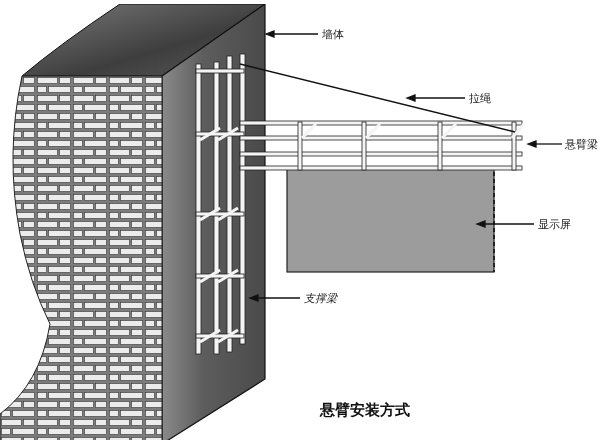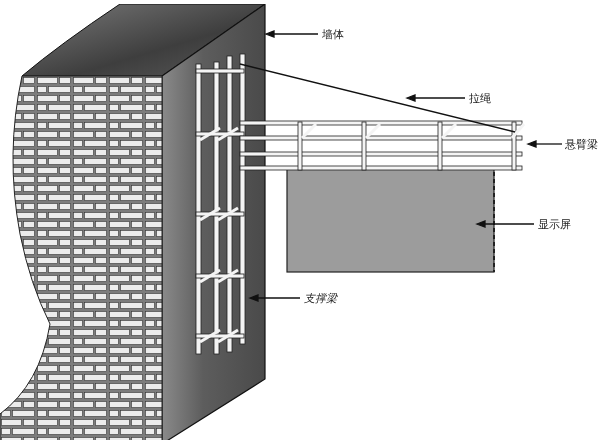--- a/index.html
+++ b/index.html
@@ -95,13 +95,14 @@
       <line x1="300" y1="294" x2="256" y2="294"></line>
         <polygon points="250,294 258,291 258,297"></polygon>
     </g>
   </svg>
 
   <span class="label" style="left:322px;top:23px;">墙体</span>
   <span class="label" style="left:469px;top:87px;text-align:right;">拉绳</span>
   <span class="label" style="left:565px;top:133px;">悬臂梁</span>
   <span class="label" style="left:538px;top:213px;">显示屏</span>
   <span class="label" style="left:304px;top:287px;font-style:italic;">支撑梁</span>
+  <span class="caption" style="left:320px;top:397px;">悬臂安装方式</span>
 </div>
 
 </body></html>

